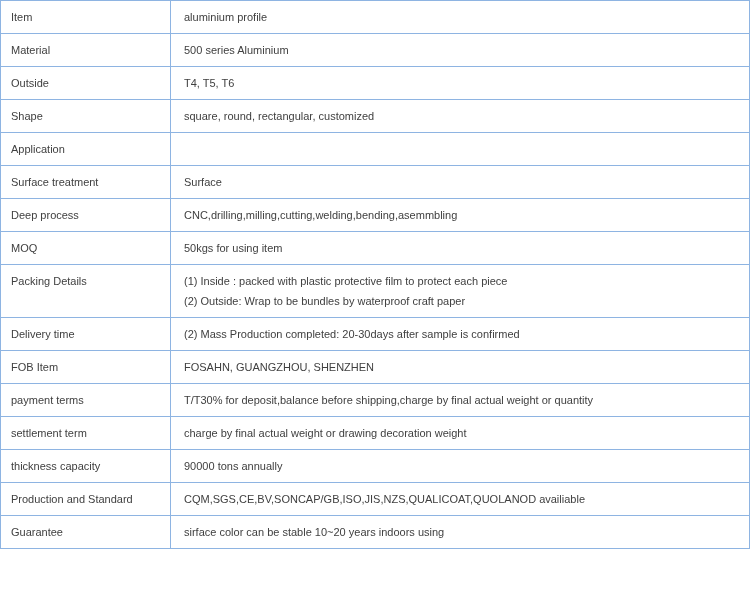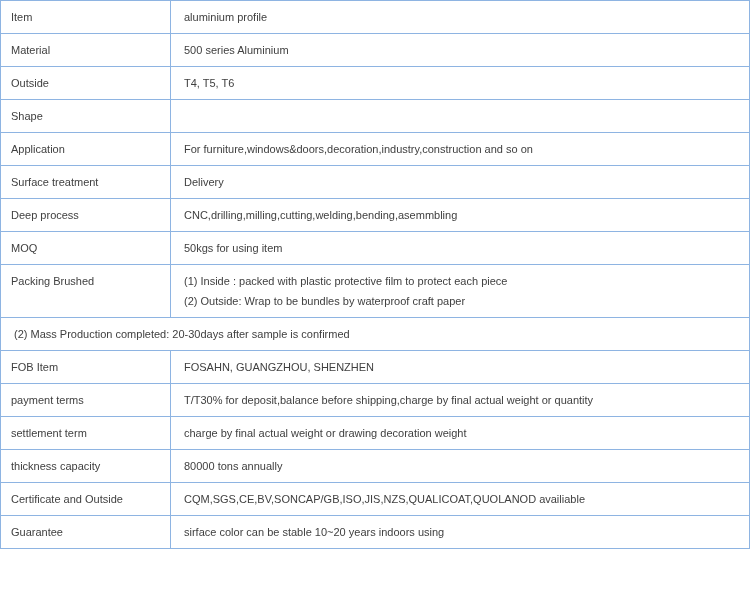--- a/index.html
+++ b/index.html
@@ -75,63 +75,66 @@
           <div class="line line-label">Outside</div>
         </div>
         <div class="cell value-cell">
           <div class="line">T4, T5, T6</div>
         </div>
       </div>
       <div class="row">
         <div class="cell label-cell">
           <div class="line line-label">Shape</div>
         </div>
+        <div class="cell value-cell">
+          <div class="line">square, round, rectangular, customized</div>
+        </div>
       </div>
       <div class="row">
         <div class="cell label-cell">
           <div class="line line-label">Application</div>
-        </div>
-        <div class="cell value-cell">
-          <div class="line">For furniture,windows&amp;doors,decoration,industry,construction and so on</div>
         </div>
       </div>
       <div class="row">
         <div class="cell label-cell">
           <div class="line line-label">Surface treatment</div>
         </div>
         <div class="cell value-cell">
-          <div class="line">Delivery</div>
+          <div class="line">Surface</div>
         </div>
       </div>
       <div class="row">
         <div class="cell label-cell">
           <div class="line line-label">Deep process</div>
         </div>
         <div class="cell value-cell">
           <div class="line">CNC,drilling,milling,cutting,welding,bending,asemmbling</div>
         </div>
       </div>
       <div class="row">
         <div class="cell label-cell">
           <div class="line line-label">MOQ</div>
         </div>
         <div class="cell value-cell">
           <div class="line">50kgs for using item</div>
         </div>
       </div>
       <div class="row">
         <div class="cell label-cell">
-          <div class="line line-label">Packing Brushed</div>
+          <div class="line line-label">Packing Details</div>
         </div>
         <div class="cell value-cell">
           <div class="line">(1) Inside : packed with plastic protective film to protect each piece</div>
           <div class="line">(2) Outside: Wrap to be bundles by waterproof craft paper</div>
         </div>
       </div>
       <div class="row">
+        <div class="cell label-cell">
+          <div class="line line-label">Delivery time</div>
+        </div>
         <div class="cell value-cell">
           <div class="line">(2) Mass Production completed: 20-30days after sample is confirmed</div>
         </div>
       </div>
       <div class="row">
         <div class="cell label-cell">
           <div class="line line-label">FOB Item</div>
         </div>
         <div class="cell value-cell">
           <div class="line">FOSAHN, GUANGZHOU, SHENZHEN</div>
@@ -151,26 +154,26 @@
         </div>
         <div class="cell value-cell">
           <div class="line">charge by final actual weight or drawing decoration weight</div>
         </div>
       </div>
       <div class="row">
         <div class="cell label-cell">
           <div class="line line-label">thickness capacity</div>
         </div>
         <div class="cell value-cell">
-          <div class="line">80000 tons annually</div>
+          <div class="line">90000 tons annually</div>
         </div>
       </div>
       <div class="row">
         <div class="cell label-cell">
-          <div class="line line-label">Certificate and Outside</div>
+          <div class="line line-label">Production and Standard</div>
         </div>
         <div class="cell value-cell">
           <div class="line">CQM,SGS,CE,BV,SONCAP/GB,ISO,JIS,NZS,QUALICOAT,QUOLANOD availiable</div>
         </div>
       </div>
       <div class="row">
         <div class="cell label-cell">
           <div class="line line-label">Guarantee</div>
         </div>
         <div class="cell value-cell">

